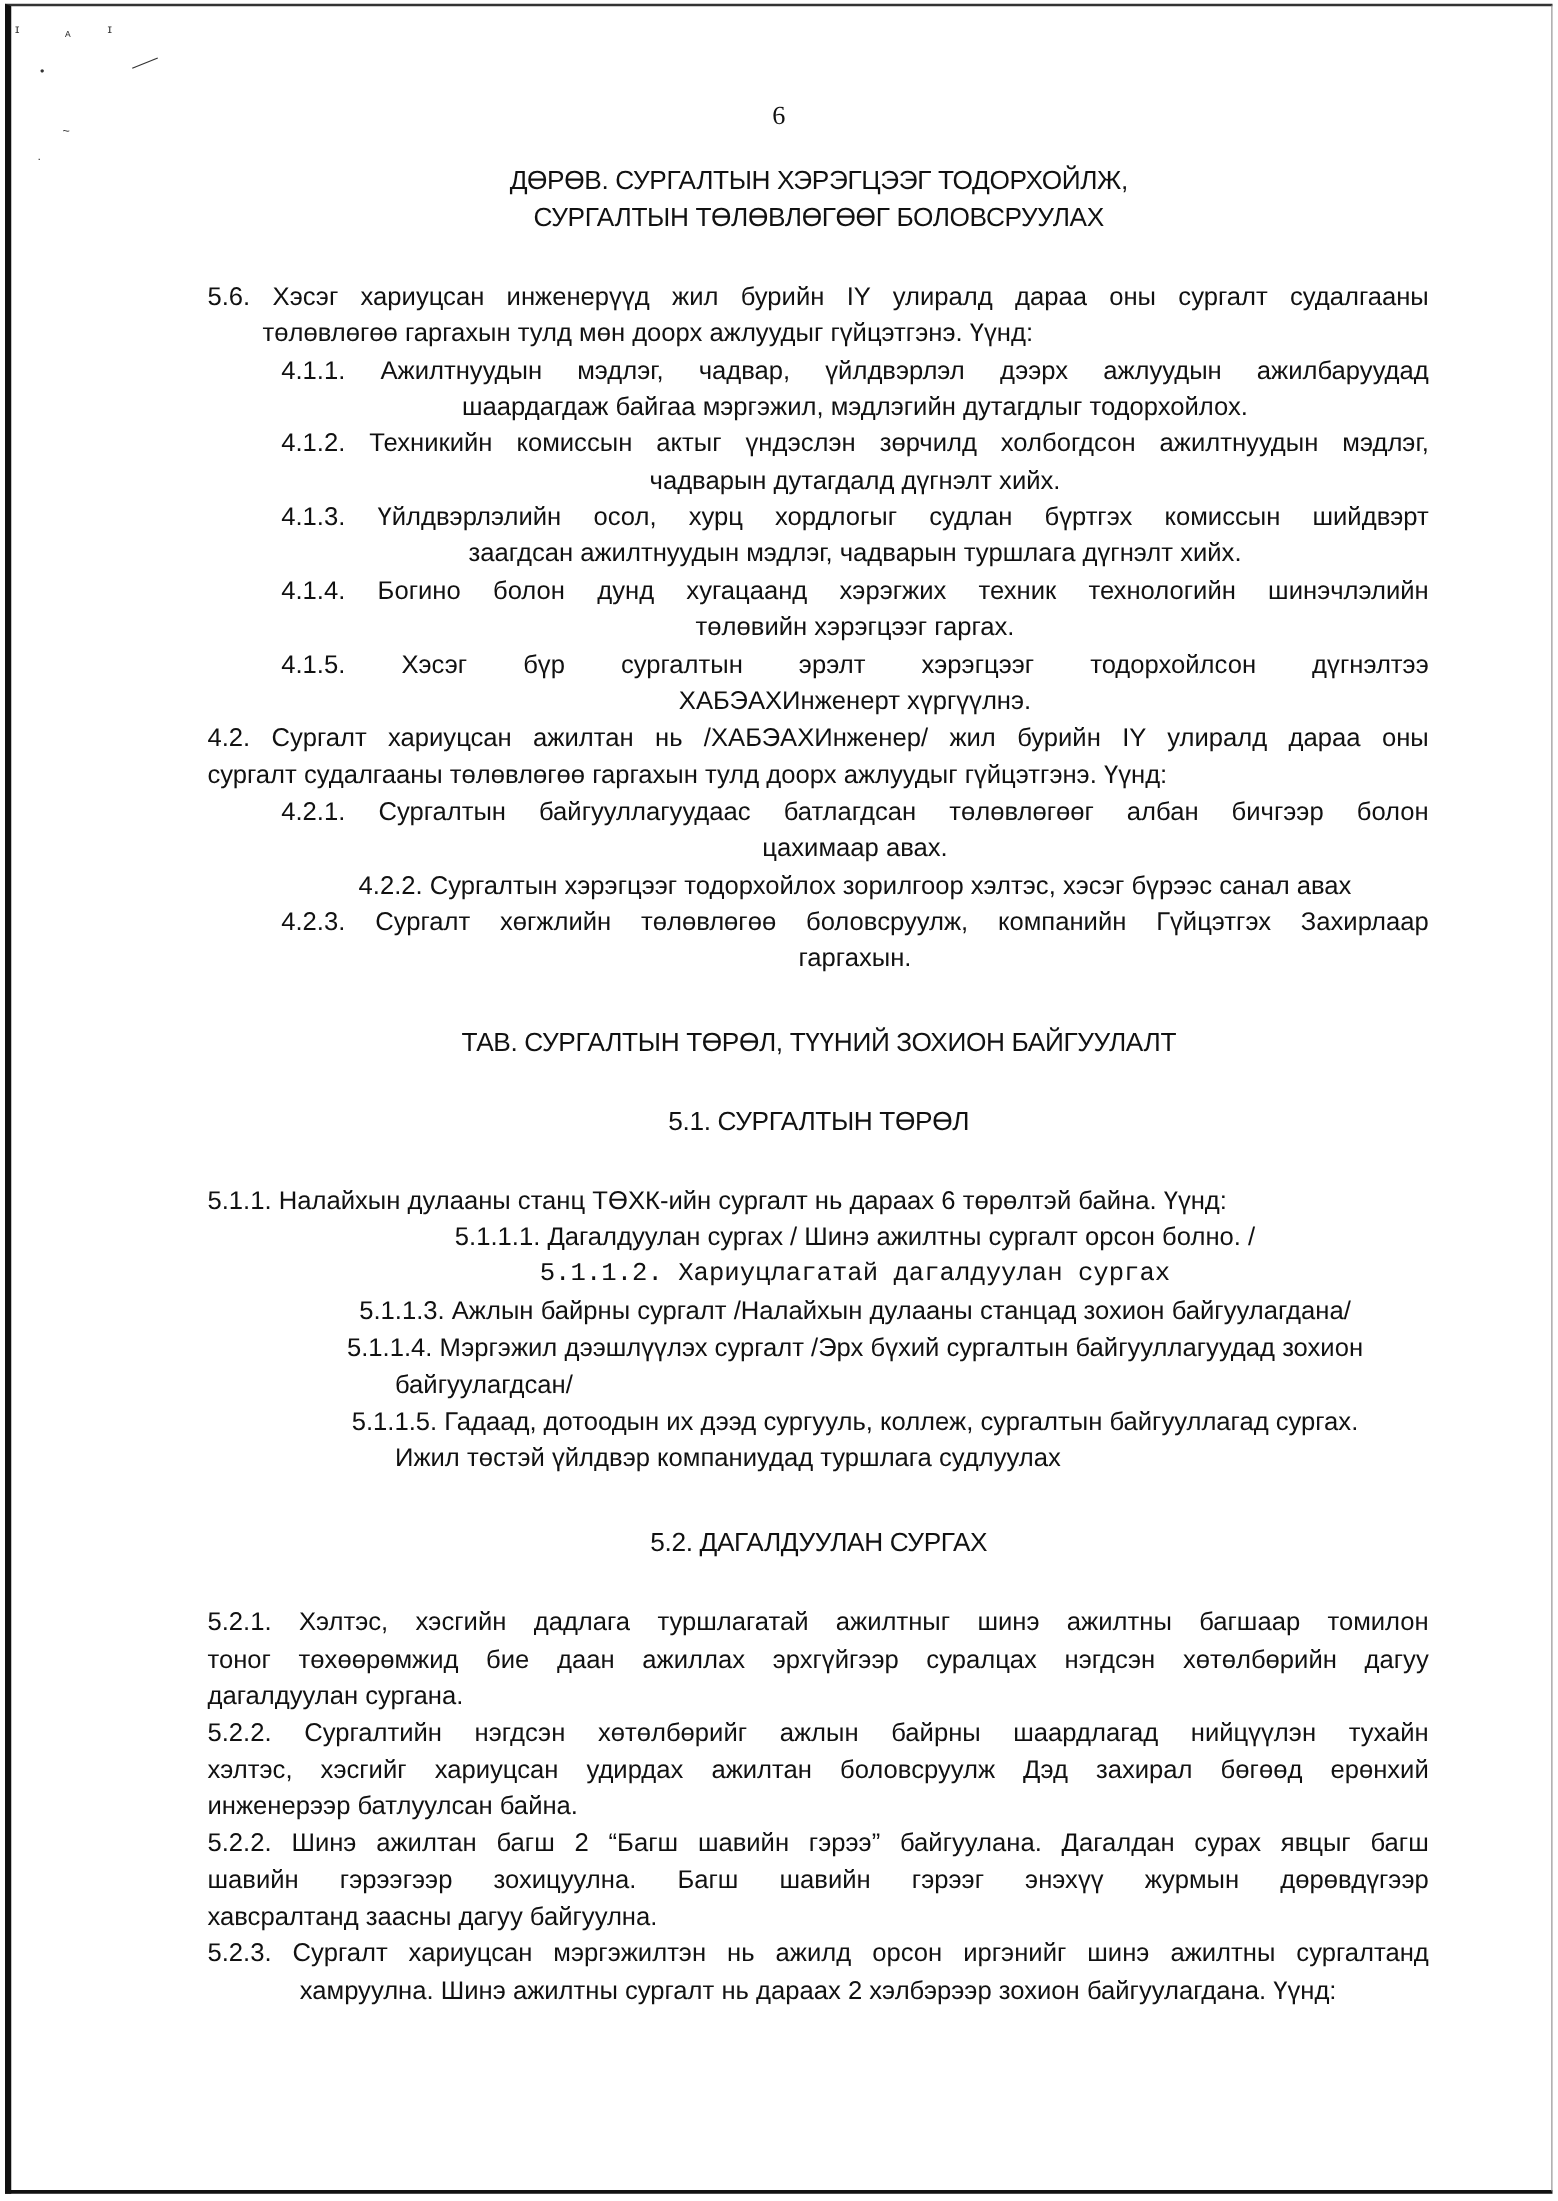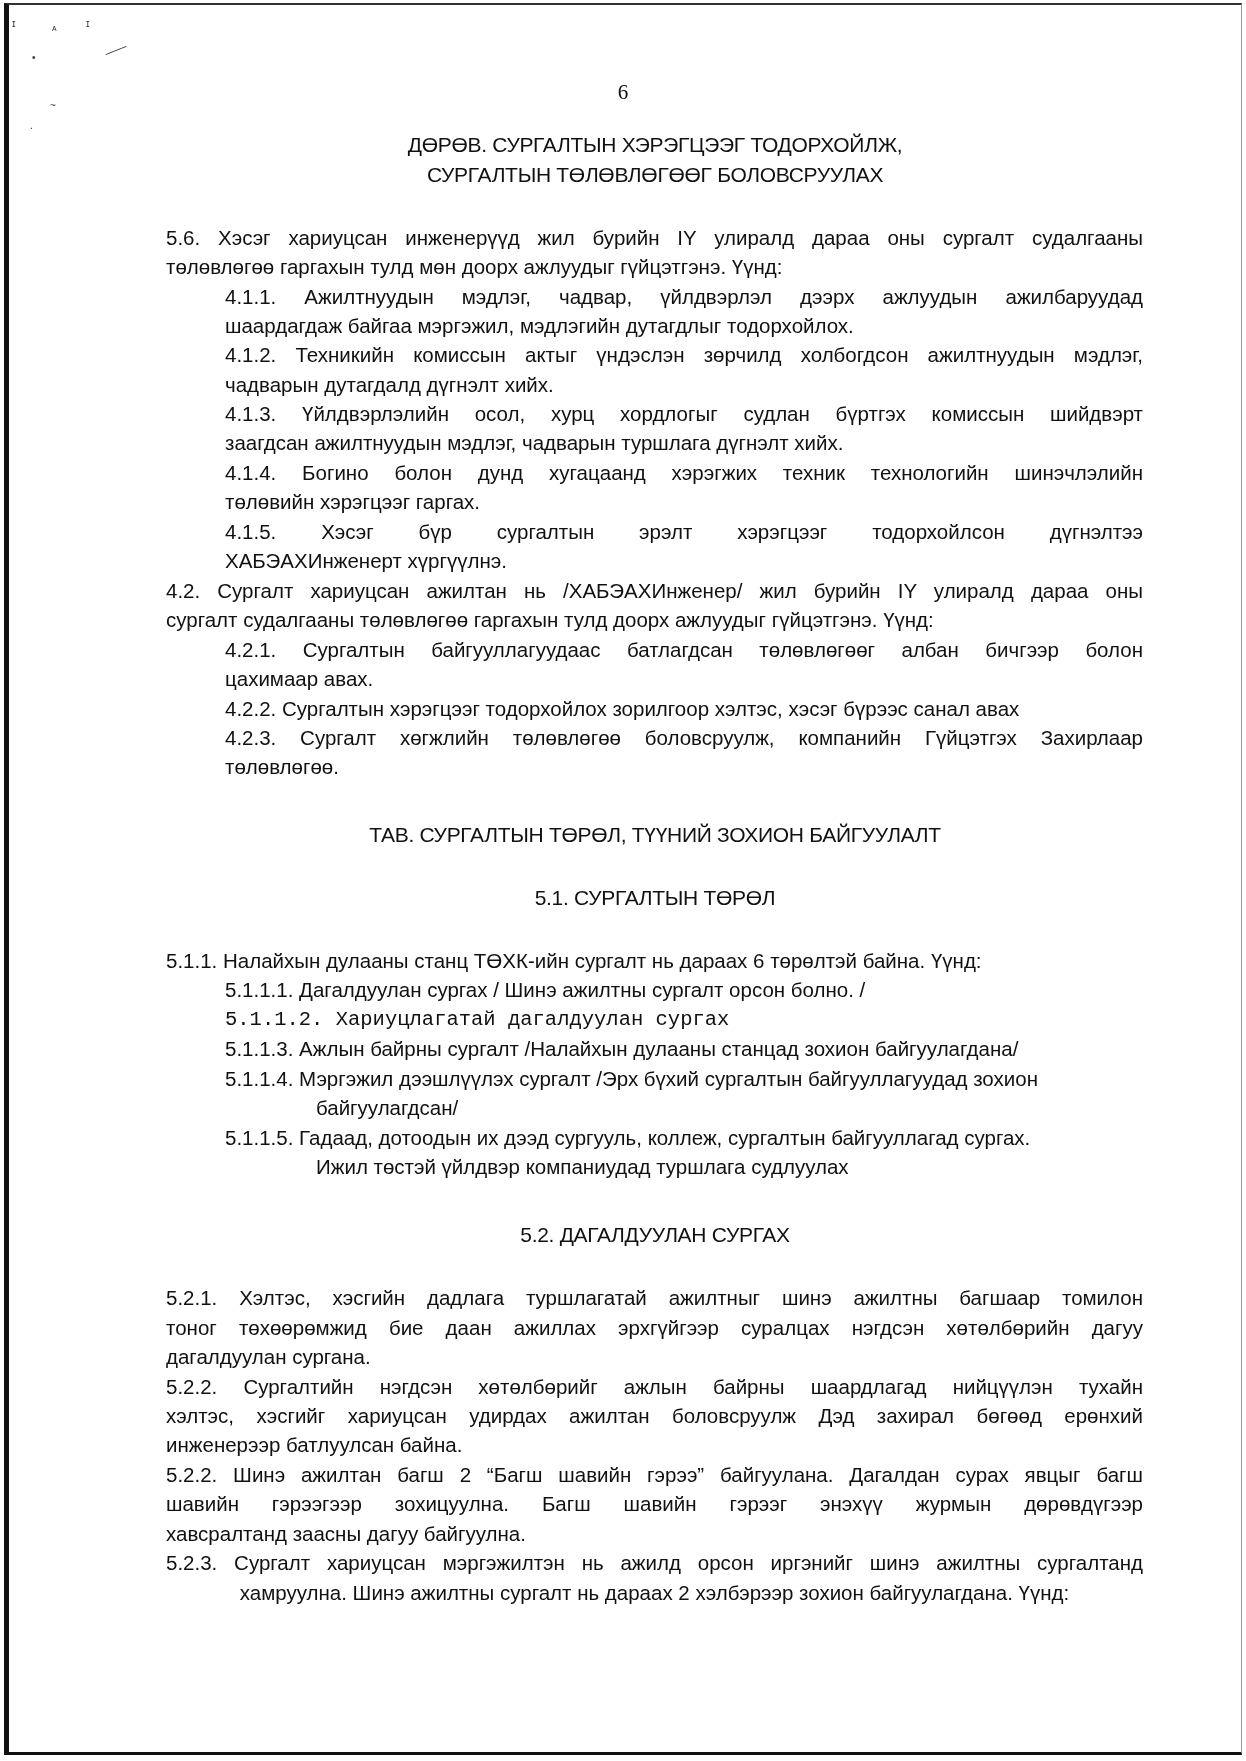--- a/index.html
+++ b/index.html
@@ -20,21 +20,21 @@
       position: absolute; left: 0; width: 1310px; text-align: center;
       font-size: 21px; letter-spacing: -0.3px; line-height: 30px;
     }
     .line {
       position: absolute; font-size: 20.5px; line-height: 30px; white-space: nowrap;
     }
     .just {
       text-align: justify; text-align-last: justify; white-space: normal;
     }
     .l0 { left: 166px; width: 977px; }
-    .l1 { left: 225px; width: 918px; }
+    .l1 { left: 225px; width: 918px; text-align: center; }
     .l2 { left: 316px; width: 827px; }
     .artifact { position: absolute; background: #333; }
     .speck { position: absolute; font-size: 10px; color: #333; }
   </style>
 </head>
 <body>
 
 <div class="page"></div>
 
 <div class="speck" style="left:12px;top:18px;">ɪ</div>
@@ -44,41 +44,41 @@
 <div class="speck" style="left:50px;top:100px;">~</div>
 <div class="speck" style="left:30px;top:120px;">.</div>
 <div class="artifact" style="left:105px;top:50px;width:22px;height:1px;transform:rotate(-22deg);"></div>
 
 <div class="page-number">6</div>
 
 <div class="heading" style="top:130px;">ДӨРӨВ. СУРГАЛТЫН ХЭРЭГЦЭЭГ ТОДОРХОЙЛЖ,</div>
 <div class="heading" style="top:160px;">СУРГАЛТЫН ТӨЛӨВЛӨГӨӨГ БОЛОВСРУУЛАХ</div>
 
 <div class="line l0 just" style="top:223px;">5.6. Хэсэг хариуцсан инженерүүд  жил бурийн IY улиралд дараа оны сургалт судалгааны</div>
-<div class="line l0" style="top:252px;">төлөвлөгөө гаргахын тулд мөн доорх ажлуудыг гүйцэтгэнэ. Үүнд:</div>
+<div class="line l0" style="top:252px;margin-left:44px;">төлөвлөгөө гаргахын тулд мөн доорх ажлуудыг гүйцэтгэнэ. Үүнд:</div>
 
 <div class="line l1 just" style="top:282px;">4.1.1. Ажилтнуудын мэдлэг, чадвар, үйлдвэрлэл дээрх ажлуудын ажилбаруудад</div>
 <div class="line l1" style="top:311px;">шаардагдаж байгаа мэргэжил, мэдлэгийн дутагдлыг тодорхойлох.</div>
 <div class="line l1 just" style="top:340px;">4.1.2. Техникийн комиссын актыг үндэслэн зөрчилд холбогдсон ажилтнуудын мэдлэг,</div>
 <div class="line l1" style="top:370px;">чадварын дутагдалд дүгнэлт хийх.</div>
 <div class="line l1 just" style="top:399px;">4.1.3. Үйлдвэрлэлийн осол, хурц хордлогыг судлан бүртгэх комиссын шийдвэрт</div>
 <div class="line l1" style="top:428px;">заагдсан ажилтнуудын мэдлэг, чадварын туршлага дүгнэлт хийх.</div>
 <div class="line l1 just" style="top:458px;">4.1.4. Богино болон дунд хугацаанд хэрэгжих техник технологийн шинэчлэлийн</div>
 <div class="line l1" style="top:487px;">төлөвийн хэрэгцээг гаргах.</div>
 <div class="line l1 just" style="top:517px;">4.1.5. Хэсэг бүр сургалтын эрэлт хэрэгцээг тодорхойлсон дүгнэлтээ</div>
 <div class="line l1" style="top:546px;">ХАБЭАХИнженерт хүргүүлнэ.</div>
 
 <div class="line l0 just" style="top:576px;">4.2. Сургалт хариуцсан ажилтан нь /ХАБЭАХИнженер/  жил бурийн IY улиралд дараа оны</div>
 <div class="line l0" style="top:605px;">сургалт судалгааны төлөвлөгөө гаргахын тулд доорх ажлуудыг гүйцэтгэнэ. Үүнд:</div>
 
 <div class="line l1 just" style="top:635px;">4.2.1. Сургалтын байгууллагуудаас батлагдсан төлөвлөгөөг албан бичгээр болон</div>
 <div class="line l1" style="top:664px;">цахимаар авах.</div>
 <div class="line l1" style="top:694px;">4.2.2. Сургалтын хэрэгцээг тодорхойлох зорилгоор хэлтэс, хэсэг бүрээс  санал авах</div>
 <div class="line l1 just" style="top:723px;">4.2.3. Сургалт хөгжлийн төлөвлөгөө боловсруулж, компанийн Гүйцэтгэх Захирлаар</div>
-<div class="line l1" style="top:752px;">төлөвлөгөө.</div>
+<div class="line l1" style="top:752px;">гаргахын.</div>
 
 <div class="heading" style="top:820px;">ТАВ. СУРГАЛТЫН ТӨРӨЛ, ТҮҮНИЙ ЗОХИОН БАЙГУУЛАЛТ</div>
 <div class="heading" style="top:883px;">5.1. СУРГАЛТЫН ТӨРӨЛ</div>
 
 <div class="line l0" style="top:946px;">5.1.1. Налайхын дулааны станц ТӨХК-ийн сургалт нь дараах 6 төрөлтэй байна. Үүнд:</div>
 <div class="line l1" style="top:975px;">5.1.1.1. Дагалдуулан сургах / Шинэ ажилтны сургалт орсон болно. /</div>
 <div class="line l1" style="top:1005px;font-family:Liberation Mono, monospace;">5.1.1.2. Хариуцлагатай дагалдуулан сургах</div>
 <div class="line l1" style="top:1034px;">5.1.1.3. Ажлын байрны сургалт /Налайхын дулааны станцад зохион байгуулагдана/</div>
 <div class="line l1" style="top:1064px;">5.1.1.4. Мэргэжил дээшлүүлэх сургалт /Эрх бүхий сургалтын байгууллагуудад зохион</div>
 <div class="line l2" style="top:1093px;">байгуулагдсан/</div>

